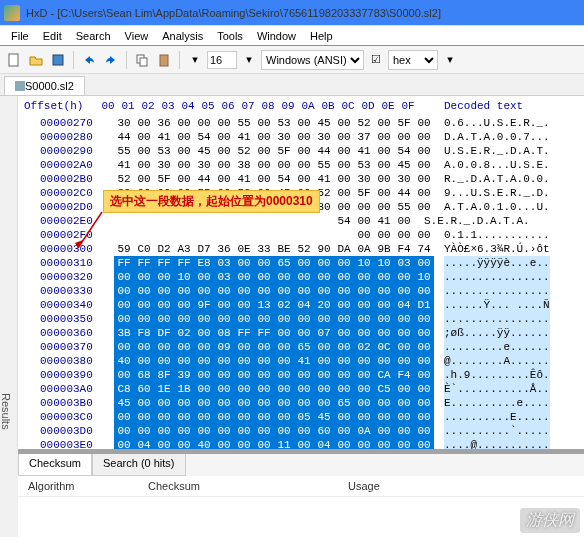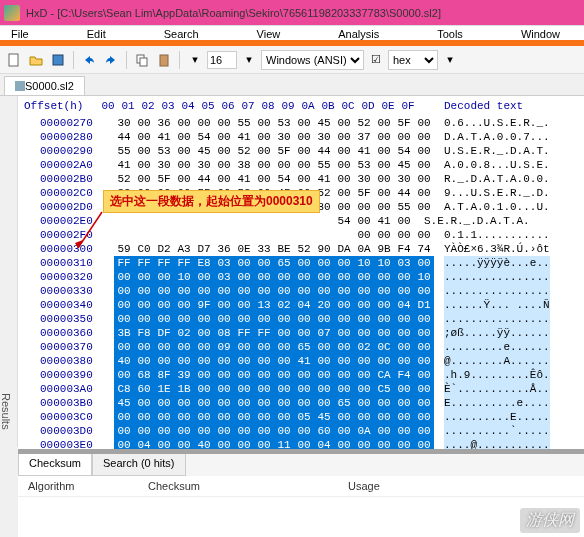--- a/index.html
+++ b/index.html
@@ -1,20 +1,20 @@
 <!DOCTYPE html>
 <html><head>
 <meta charset="utf-8">
 <style>
 * { margin: 0; padding: 0; box-sizing: border-box; }
 body { font-family: 'Segoe UI', Tahoma, sans-serif; font-size: 11px; background: #f0f0f0; width: 584px; height: 537px; overflow: hidden; position: relative; }
-.titlebar { background: #ec4899; height: 26px; display: flex; align-items: center; padding: 0 4px; border-bottom: 1px solid #ddd; }
+.titlebar { background: #3b82f6; height: 26px; display: flex; align-items: center; padding: 0 4px; border-bottom: 1px solid #ddd; }
 .app-icon { width: 16px; height: 16px; background: linear-gradient(135deg,#4a9,#fa4); margin-right: 6px; border-radius: 2px; }
 .title-text { font-size: 11px; color: #333; }
-.menubar { background: #fff; height: 20px; display: flex; align-items: flex-start; padding: 0 4px; border-bottom: 6px solid #f97316; gap: 44px; }
+.menubar { background: #fff; height: 20px; display: flex; align-items: center; padding: 0 4px; border-bottom: 1px solid #f97316; }
 .menu-item { padding: 2px 7px; cursor: pointer; }
 .toolbar { background: #f5f5f5; height: 28px; display: flex; align-items: center; padding: 0 4px; gap: 2px; border-bottom: 1px solid #ddd; }
 .tb-btn { width: 20px; height: 20px; display: flex; align-items: center; justify-content: center; cursor: pointer; border: 1px solid transparent; }
 .tb-sep { width: 1px; height: 18px; background: #ccc; margin: 0 3px; }
 .tb-input { width: 30px; height: 18px; font-size: 11px; border: 1px solid #ccc; padding: 0 2px; }
 .tb-select { height: 20px; font-size: 11px; border: 1px solid #ccc; background: #fff; }
 .tabbar { background: #f0f0f0; height: 22px; display: flex; align-items: flex-end; padding: 0 4px; border-bottom: 1px solid #ccc; }
 .tab { background: #fff; padding: 3px 10px; border: 1px solid #ccc; border-bottom: none; font-size: 11px; display: flex; align-items: center; }
 .tab-icon { width: 10px; height: 10px; background: #8ab; }
 .hex-area { background: #fff; height: 358px; overflow: hidden; font-family: 'Courier New', monospace; font-size: 11px; position: relative; }

